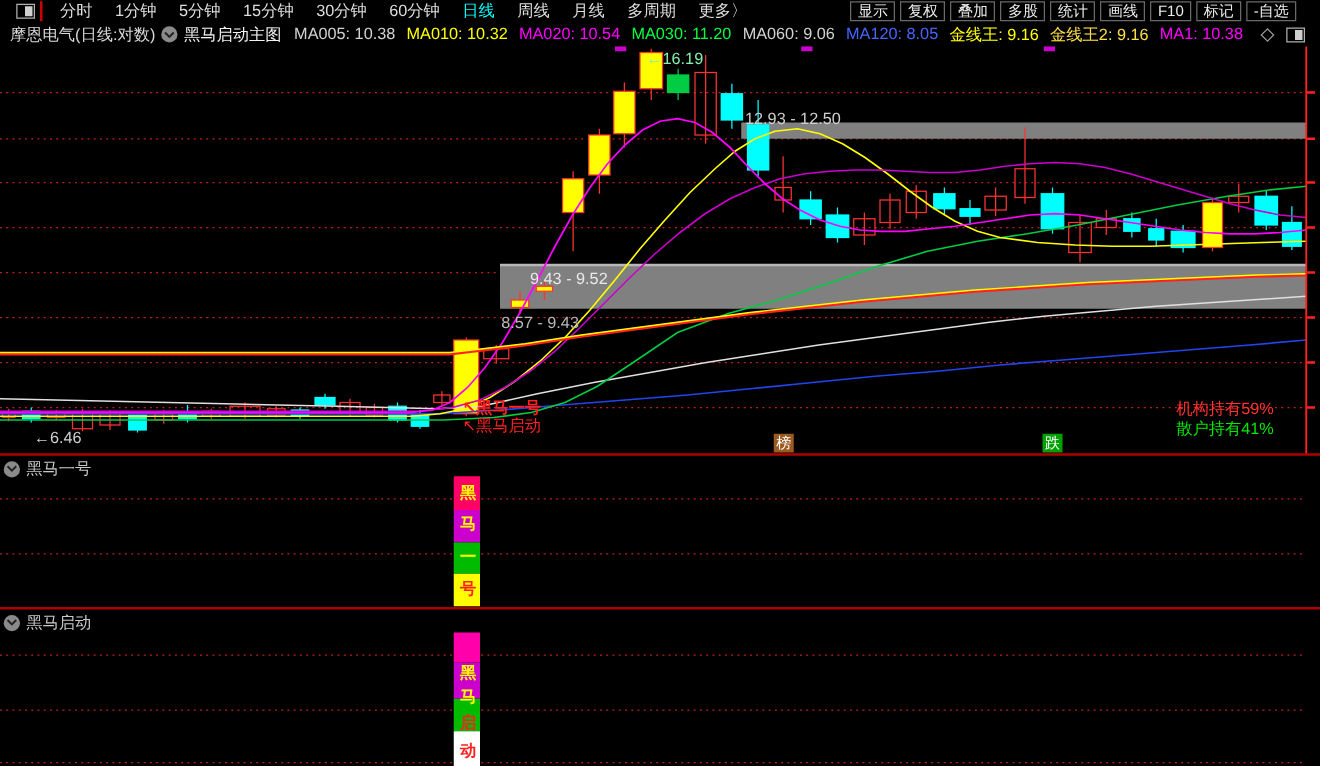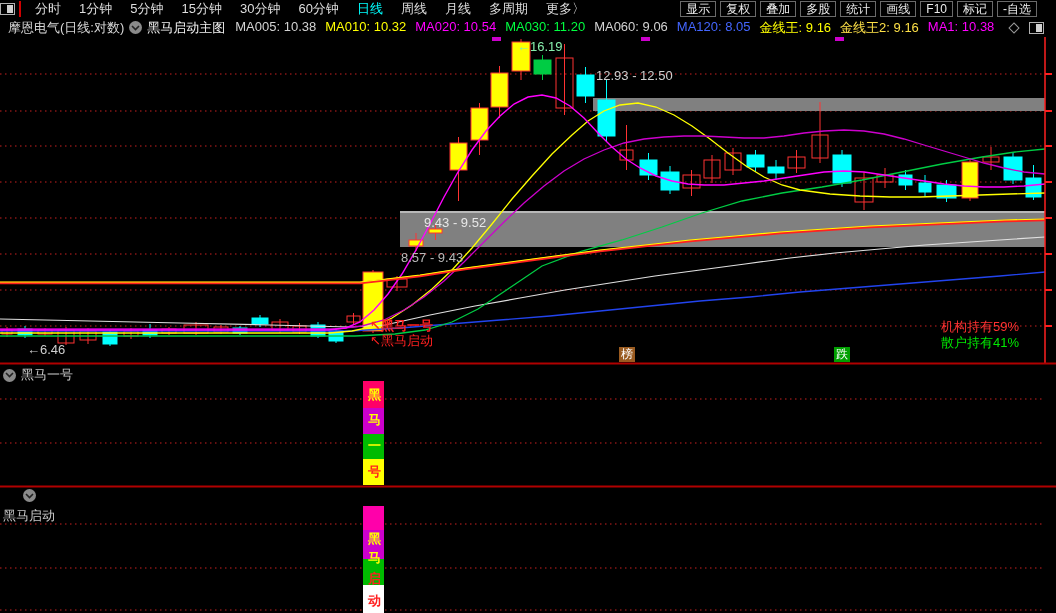--- a/index.html
+++ b/index.html
@@ -1,18 +1,18 @@
 <!DOCTYPE html>
 <html><head>
 <meta charset="utf-8">
 <style>
 *{box-sizing:border-box;margin:0;padding:0}
 html,body{width:1056px;height:613px;background:#000;overflow:hidden;
   font-family:"Liberation Sans","DejaVu Sans",sans-serif}
-.menubar{display:flex;align-items:center;height:18px;padding-left:0;font-size:13px;background:#000}
+.menubar{display:flex;align-items:center;height:18px;padding-left:13px;font-size:13px;background:#000}
 .winicon{width:15px;height:12px;border:1px solid #b0b0b0;background:#000;position:relative;display:inline-block;margin-right:4px;flex:none}
 .winicon>span{position:absolute;right:1px;top:1px;bottom:1px;width:6px;background:#d0d0d0}
 .red-div{width:2px;height:16px;background:#d00000;margin-right:5px;flex:none}
 #menu-left{display:flex}
 .mi{color:#dedede;padding:0 9px;line-height:18px}
 .mi.active{color:#00ffff}
 #menu-right{display:flex;margin-left:auto;margin-right:19px;align-items:flex-start}
 .mr{color:#ececec;border:1px solid #6a6a6a;padding:0 5px;margin-left:4px;line-height:14px;font-size:12px}
 .titlebar{display:flex;align-items:center;height:19px;padding-left:8px;font-size:13px;white-space:nowrap;background:#000}
 .stock{color:#d8d8d8}
@@ -243,39 +243,39 @@
       <rect x="363" y="530" width="21" height="29" fill="#cc00cc"></rect>
       <rect x="363" y="559" width="21" height="26" fill="#00bb00"></rect>
       <rect x="363" y="585" width="21" height="28" fill="#ffffff"></rect>
       <text x="374.5" y="538" fill="#ffff00" font-size="13" font-weight="bold" text-anchor="middle" dominant-baseline="central">黑</text>
       <text x="374.5" y="557" fill="#ffff00" font-size="13" font-weight="bold" text-anchor="middle" dominant-baseline="central">马</text>
       <text x="374.5" y="578" fill="#ff2020" font-size="13" font-weight="bold" text-anchor="middle" dominant-baseline="central">启</text>
       <text x="374.5" y="600" fill="#ff2020" font-size="13" font-weight="bold" text-anchor="middle" dominant-baseline="central">动</text>
     </svg>
   <div id="overlay">
       <div class="lbl" style="left: 517px; top: 3px; color: #86efac; font-size: 13px;">←16.19</div>
-      <div class="lbl" style="left: 596px; top: 32px; color: rgb(207, 207, 207); font-size: 13px; text-align: center;">12.93 - 12.50</div>
+      <div class="lbl" style="left: 596px; top: 51px; color: rgb(207, 207, 207); font-size: 13px; text-align: center;">12.93 - 12.50</div>
       <div class="lbl" style="left: 424px; top: 179px; color: rgb(232, 232, 232); font-size: 13px;">9.43 - 9.52</div>
       <div class="lbl" style="left: 401px; top: 214px; color: rgb(184, 184, 184); font-size: 13px;">8.57 - 9.43</div>
       <div class="lbl" style="left: 27px; top: 306px; color: rgb(207, 207, 207); font-size: 13px;">←6.46</div>
       <div class="lbl" style="left: 941px; top: 283px; color: rgb(255, 50, 50); font-size: 13px;">机构持有59%</div>
       <div class="lbl" style="left: 941px; top: 299px; color: rgb(0, 232, 0); font-size: 13px;">散户持有41%</div>
       <div class="lbl" style="left: 619px; top: 310px; color: rgb(255, 255, 255); font-size: 12px; background: rgb(154, 91, 32); padding: 1px 2px;">榜</div>
       <div class="lbl" style="left: 834px; top: 310px; color: rgb(255, 255, 255); font-size: 12px; background: rgb(0, 160, 0); padding: 1px 2px;">跌</div>
       <div class="lbl" style="left: 370px; top: 282px; color: rgb(255, 32, 32); font-size: 13px; font-weight: bold;">↖黑马一号</div>
       <div class="lbl" style="left: 370px; top: 297px; color: rgb(255, 32, 32); font-size: 13px; font-weight: normal;">↖黑马启动</div>
       <div class="phead" style="top: 329px; pointer-events: auto;">
         <span class="circ" style="margin: 0px;">
           <svg width="9" height="6" viewBox="0 0 9 6">
             <path d="M1 1l3.5 3.5L8 1" fill="none" stroke="#222" stroke-width="1.6"></path>
           </svg>
         </span>
         <span>黑马一号</span>
       </div>
-      <div class="phead" style="top: 452px; pointer-events: auto; flex-direction: column;">
+      <div class="phead" style="top: 452px; pointer-events: auto;">
         <span class="circ" style="margin: 0px;">
           <svg width="9" height="6" viewBox="0 0 9 6">
             <path d="M1 1l3.5 3.5L8 1" fill="none" stroke="#222" stroke-width="1.6"></path>
           </svg>
         </span>
         <span>黑马启动</span>
       </div>
     </div>
 </div>
 

